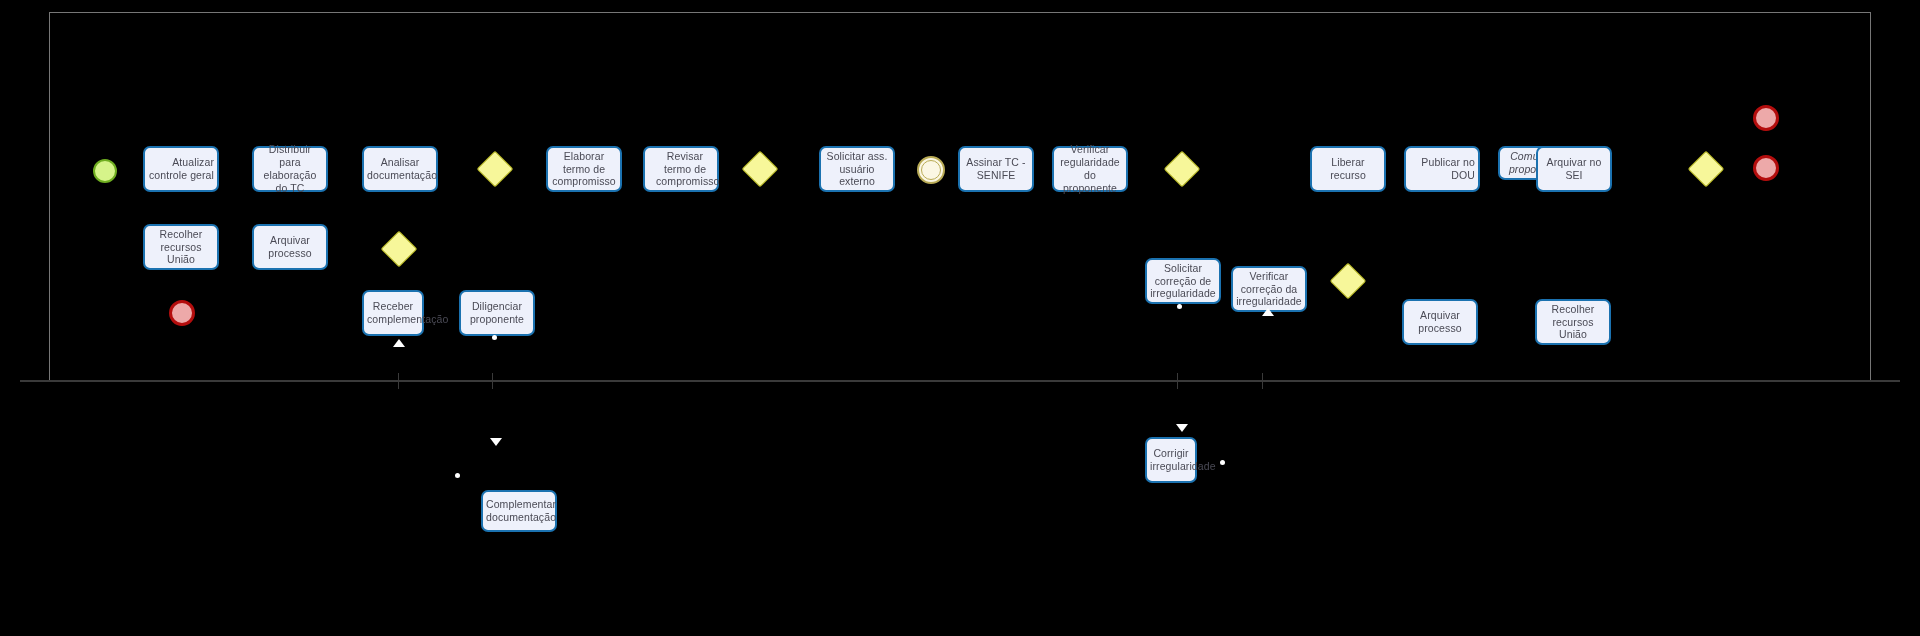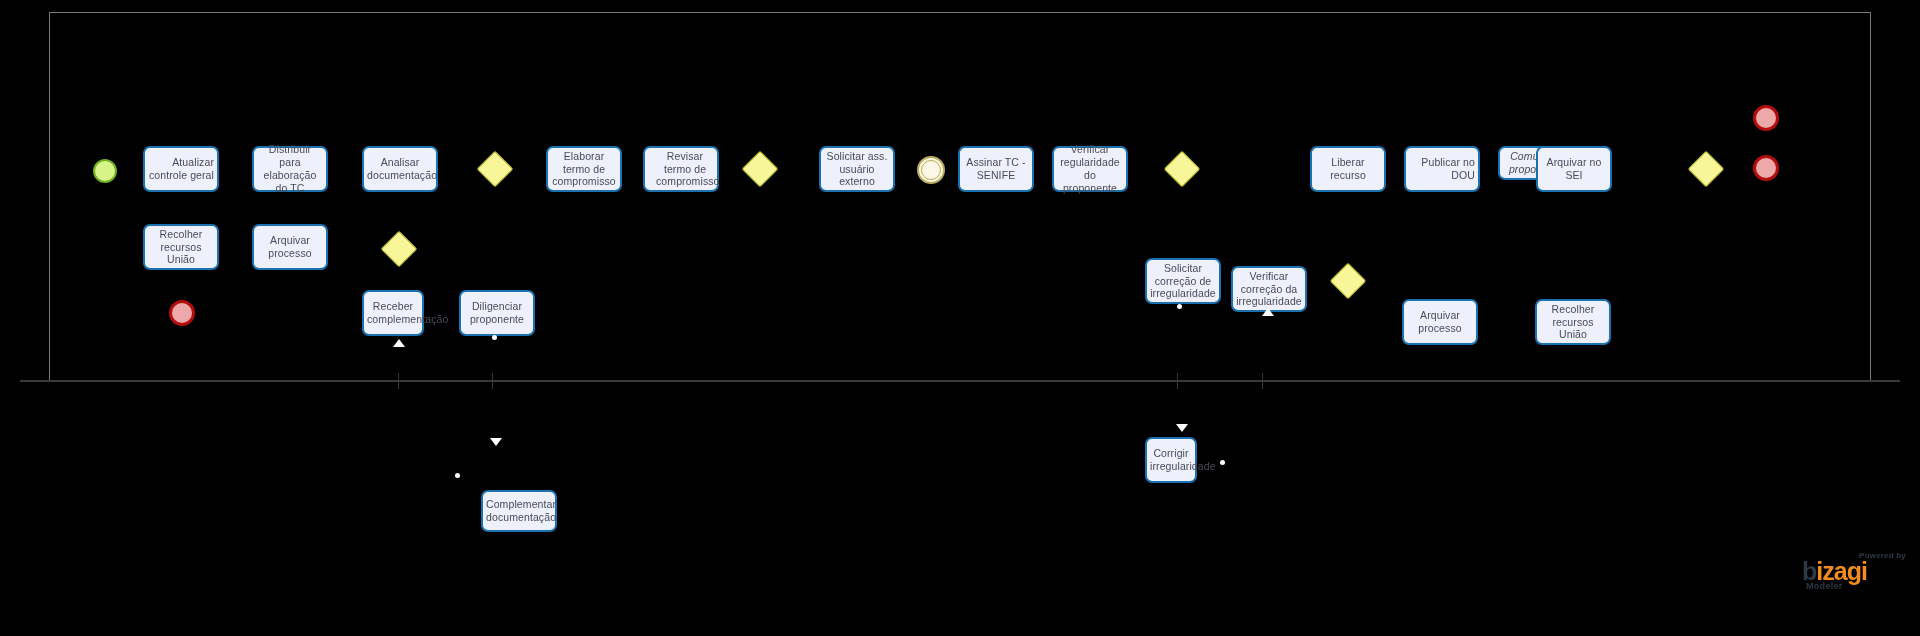--- a/index.html
+++ b/index.html
@@ -246,18 +246,13 @@
       <div class="marker-tri up" style="left: 393px; top: 339px;"></div>
       <div class="marker-dot" style="left: 492px; top: 335px;"></div>
       <div class="marker-tri down" style="left: 490px; top: 438px;"></div>
       <div class="marker-dot" style="left: 455px; top: 473px;"></div>
       <div class="marker-dot" style="left: 1177px; top: 304px;"></div>
       <div class="marker-tri up" style="left: 1262px; top: 308px;"></div>
       <div class="marker-tri down" style="left: 1176px; top: 424px;"></div>
       <div class="marker-dot" style="left: 1220px; top: 460px;"></div>
     </div>
 
-  <div class="logo" id="bizagi-logo" style="left: 1786px; top: 551px;">
-    <div class="powered">Powered by</div>
-    <div class="brand"><span class="b">b</span><span>izagi</span></div>
-    <div class="modeler">Modeler</div>
-  </div>
 </div>
 
 </body></html>

